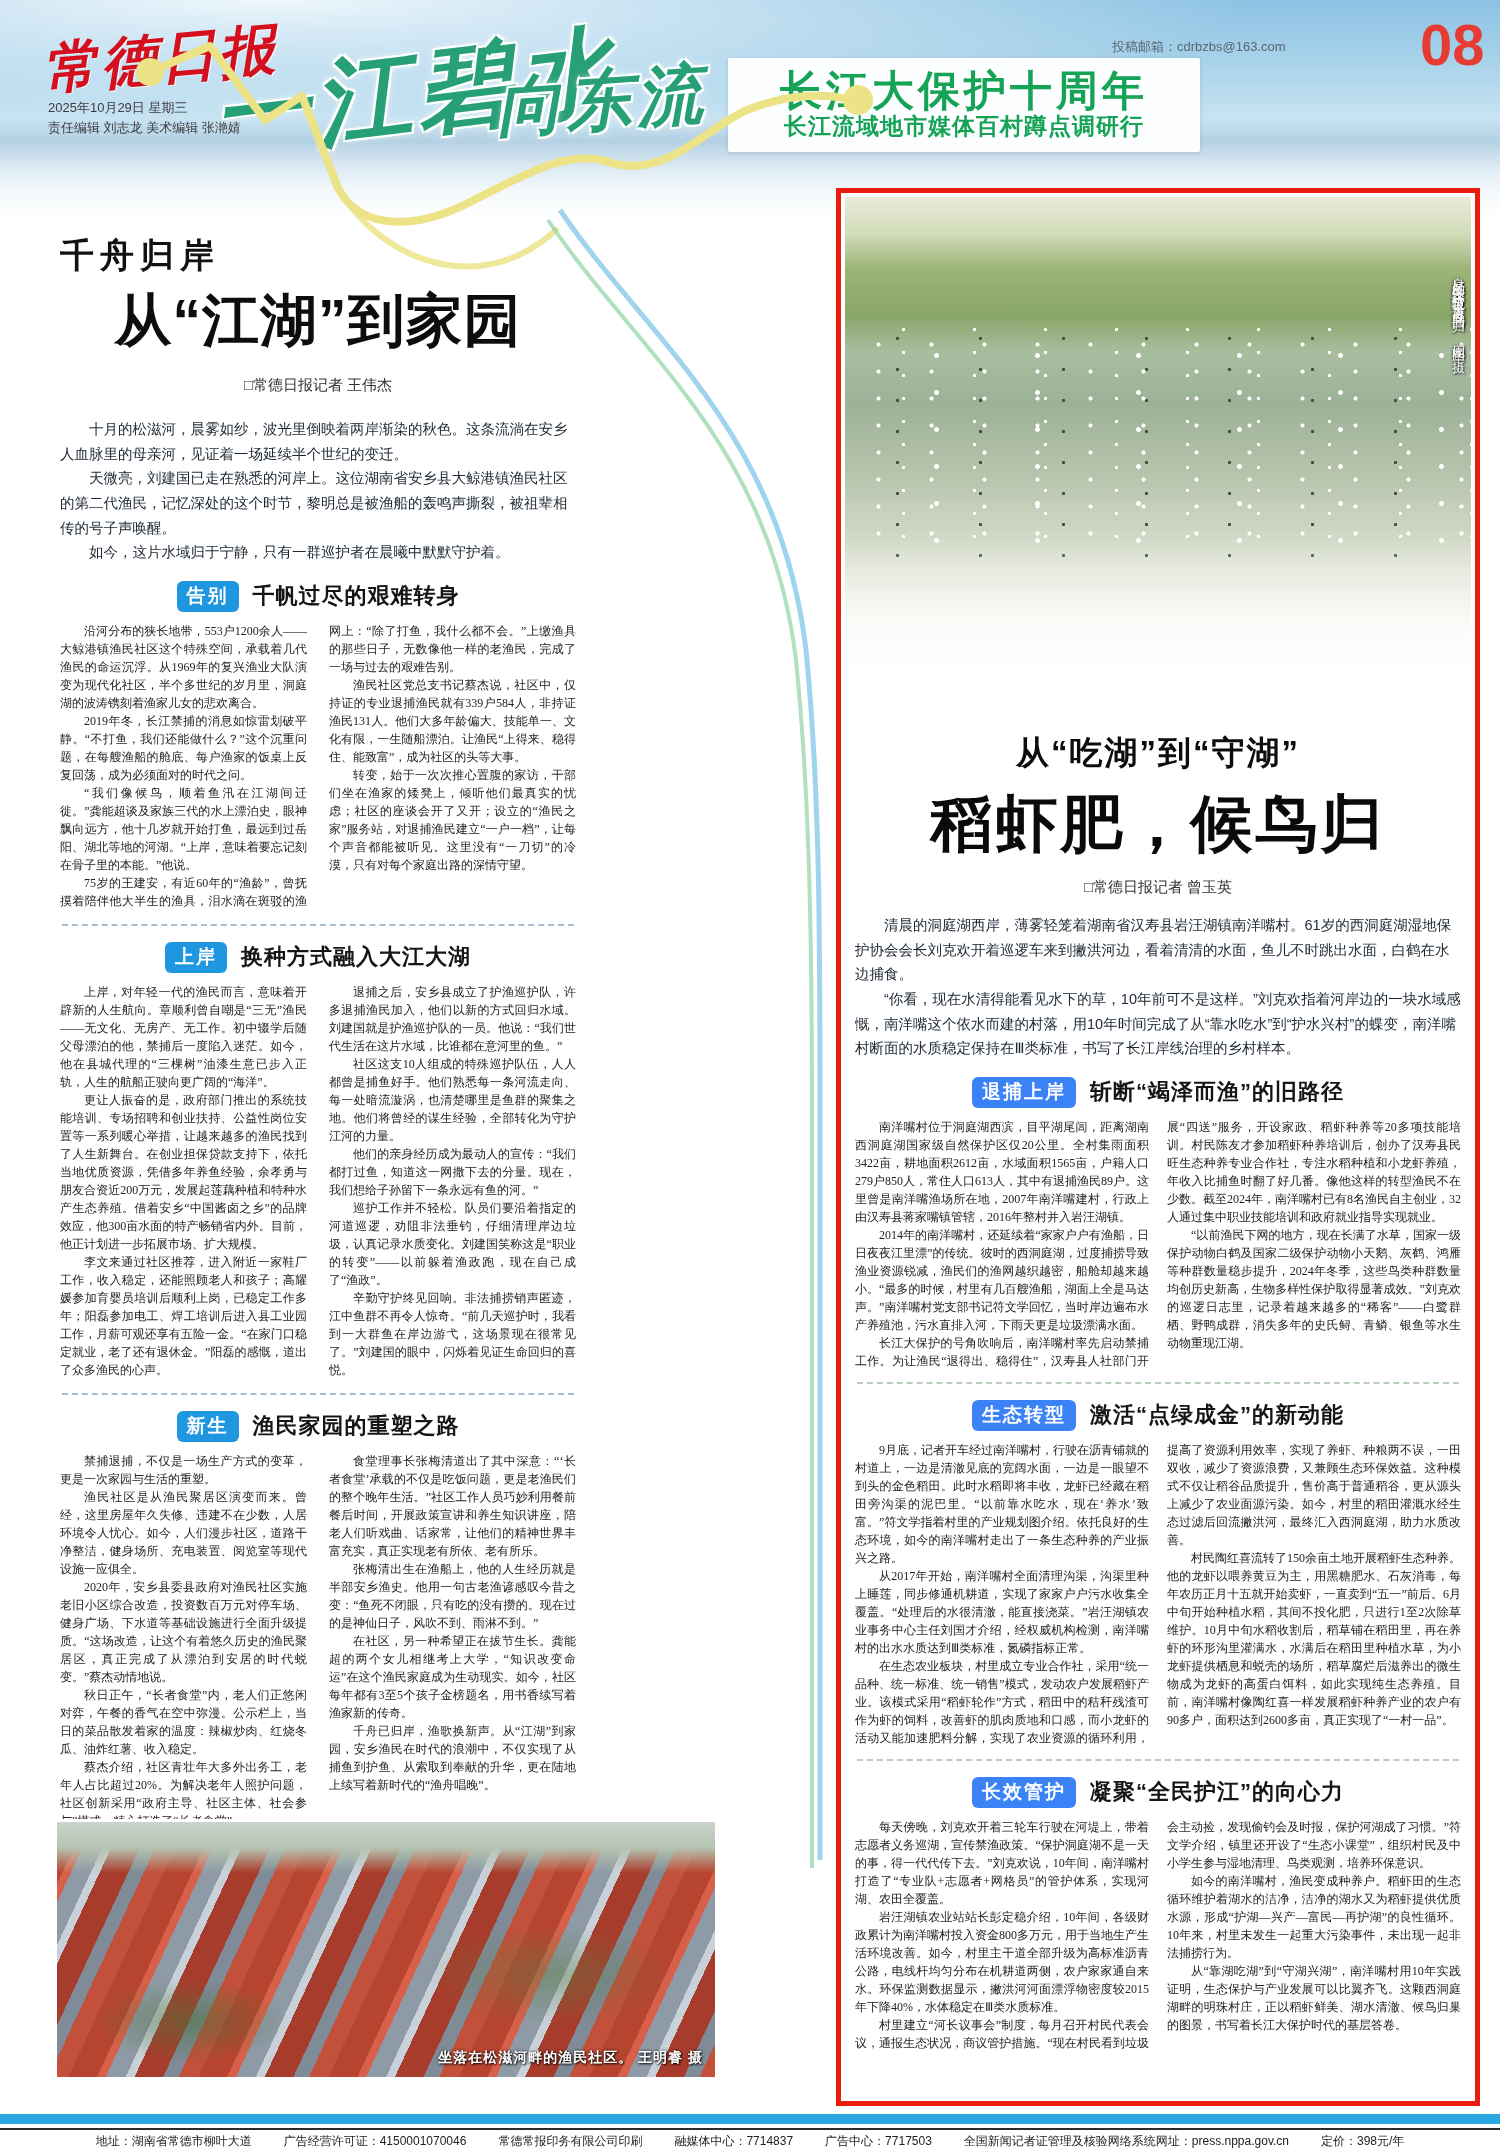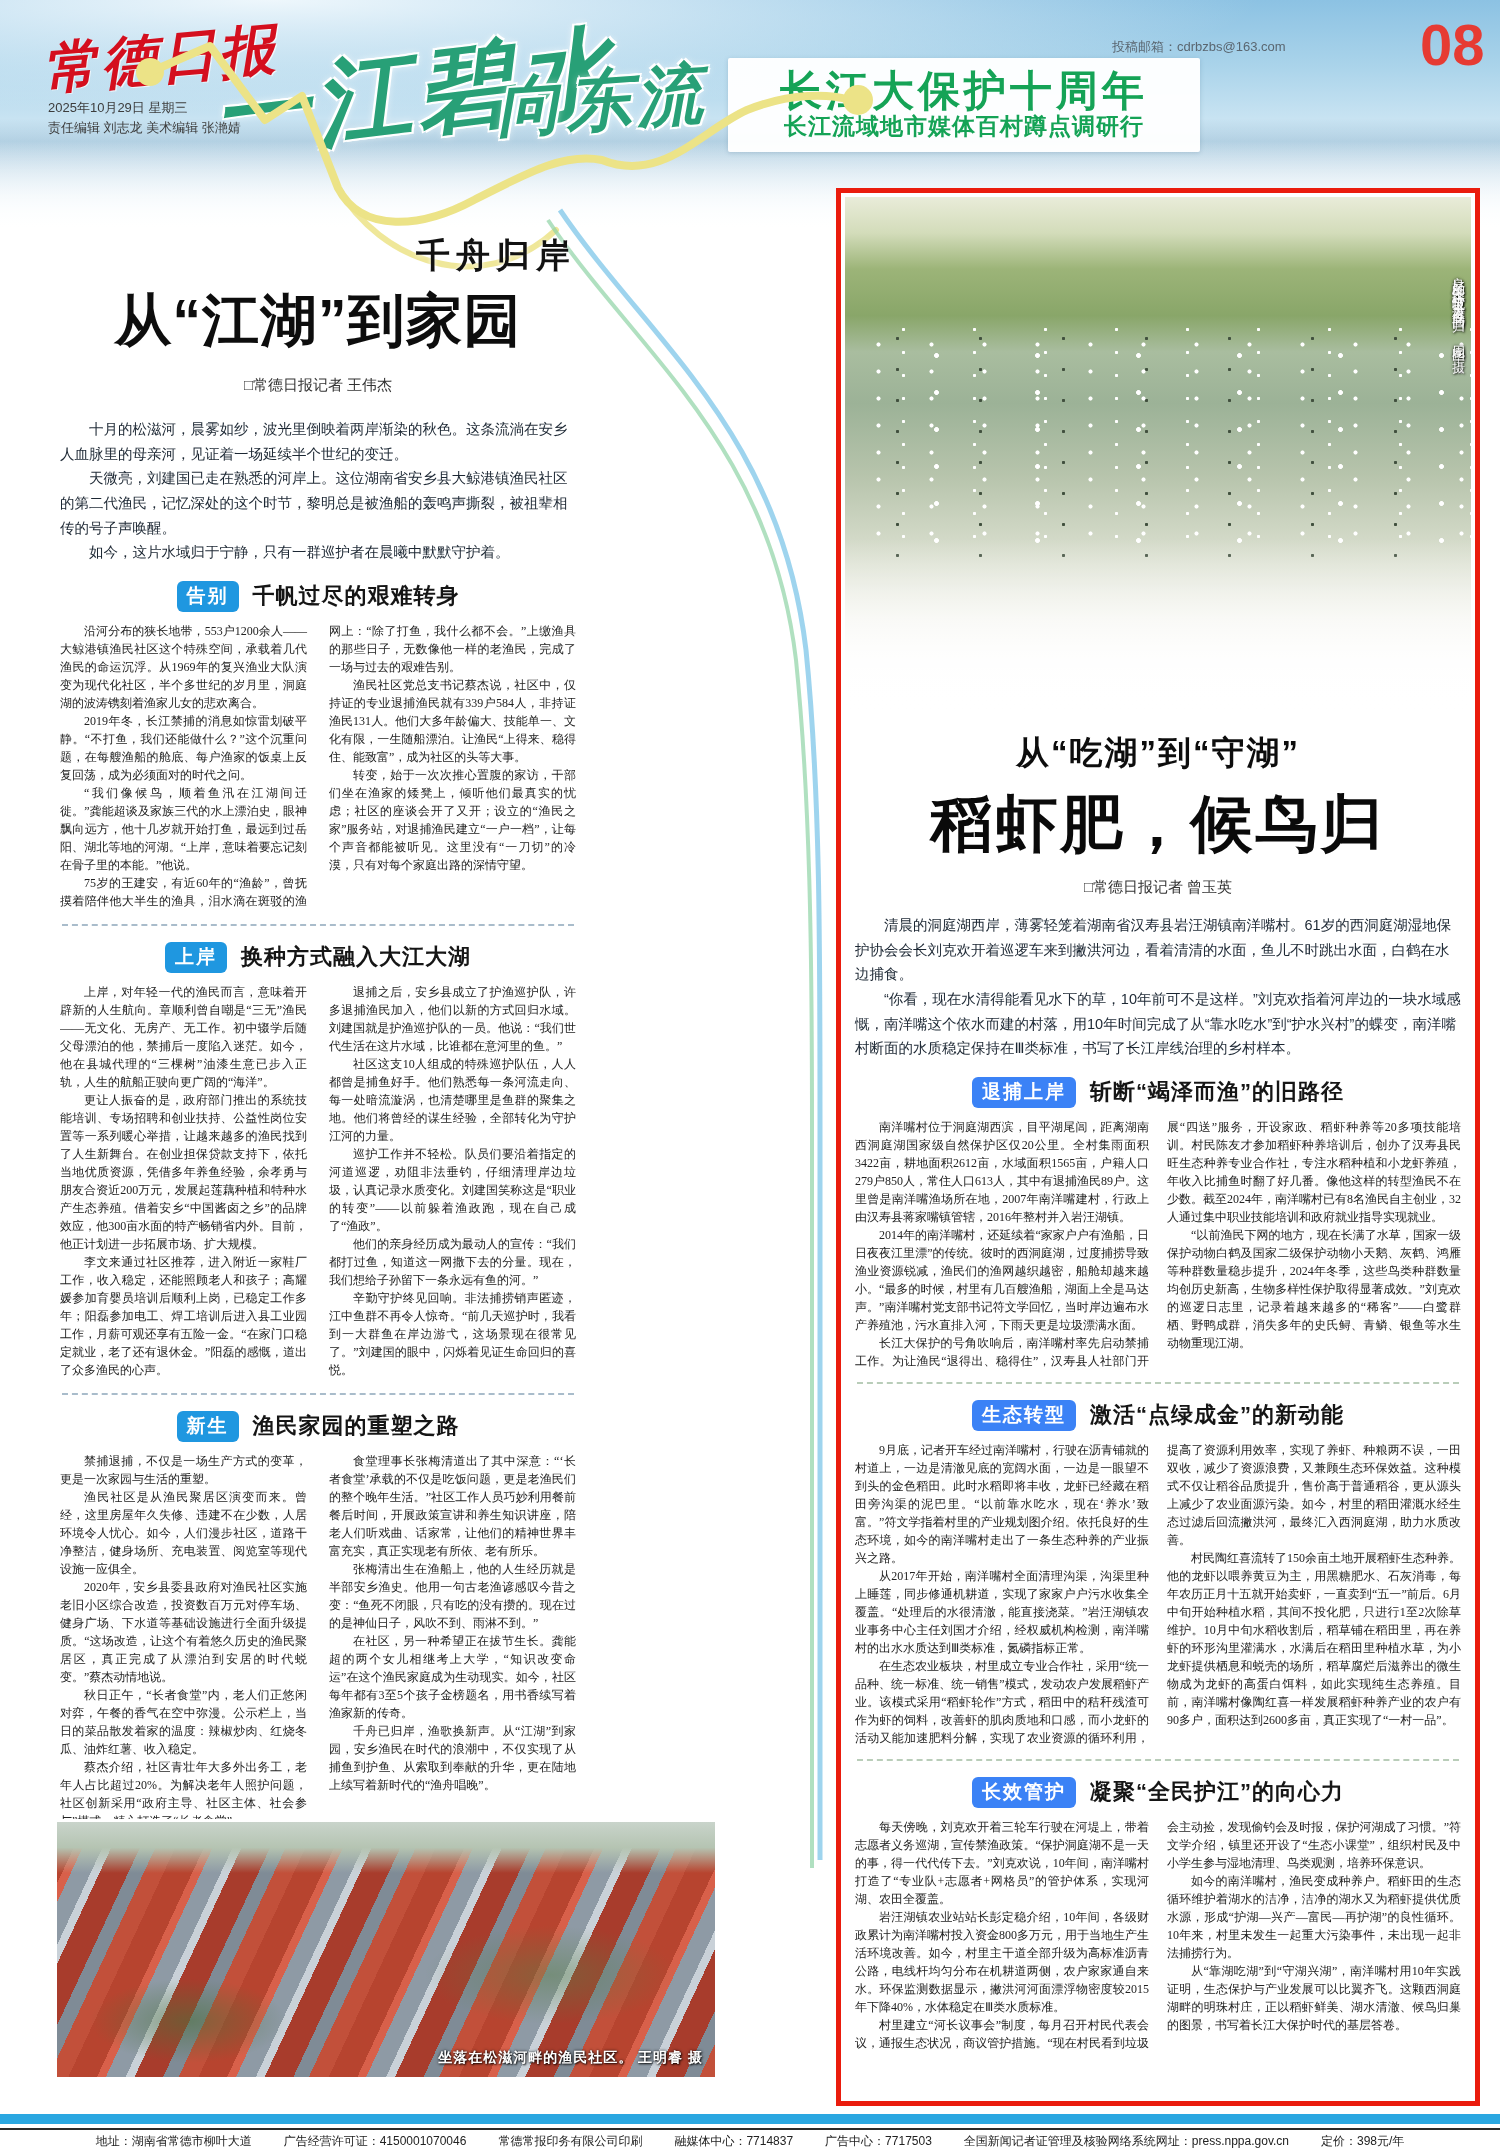--- a/index.html
+++ b/index.html
@@ -28,21 +28,21 @@
     color:#15a356;letter-spacing:4px;line-height:1;}
   .slogan-subtitle{font-family:"Liberation Sans",sans-serif;font-weight:bold;font-size:23px;
     color:#15a356;letter-spacing:1px;line-height:1.1;}
   .submit-email{position:absolute;left:1112px;top:38px;font-family:"Liberation Sans",sans-serif;
     font-size:13px;color:#5a6670;}
   .page-number{position:absolute;left:1420px;top:16px;font-family:"Liberation Sans",sans-serif;
     font-weight:bold;font-size:58px;color:#e63b33;line-height:1;}
   .deco-svg{position:absolute;left:0;top:0;pointer-events:none;}
   
   .left-article{position:absolute;left:60px;top:233px;width:516px;height:1586px;overflow:hidden;}
-  .kicker{text-align:right;font-family:"Liberation Sans",sans-serif;font-weight:bold;
+  .kicker{text-align:left;font-family:"Liberation Sans",sans-serif;font-weight:bold;
     font-size:34px;letter-spacing:6px;color:#111;text-shadow:0 0 4px #fff;}
   .headline-l{text-align:center;font-family:"Liberation Sans",sans-serif;font-weight:bold;
     font-size:57px;letter-spacing:1px;color:#0d0d0d;margin-top:4px;text-shadow:0 0 5px #fff;}
   .byline{text-align:center;font-family:"Liberation Sans",sans-serif;font-size:15px;color:#333;margin-top:16px;}
   .intro{margin-top:22px;font-family:"Liberation Sans",sans-serif;}
   .intro p{margin:0;font-size:14.5px;line-height:1.7;text-indent:2em;color:#1c2733;}
   .section-head{text-align:center;margin:16px 0 10px 0;}
   .badge{display:inline-block;font-family:"Liberation Sans",sans-serif;font-weight:bold;color:#fff;
     font-size:19px;padding:2px 10px 3px 10px;border-radius:6px;vertical-align:middle;letter-spacing:2px;}
   .badge.blue{background:#1f97e0;}
@@ -154,22 +154,22 @@
     <div class="section-head">
       <span class="badge blue">上岸</span>
       <span class="section-title">换种方式融入大江大湖</span>
     </div>
     <div class="cols">
         <p>上岸，对年轻一代的渔民而言，意味着开辟新的人生航向。章顺利曾自嘲是“三无”渔民——无文化、无房产、无工作。初中辍学后随父母漂泊的他，禁捕后一度陷入迷茫。如今，他在县城代理的“三棵树”油漆生意已步入正轨，人生的航船正驶向更广阔的“海洋”。</p>
         <p>更让人振奋的是，政府部门推出的系统技能培训、专场招聘和创业扶持、公益性岗位安置等一系列暖心举措，让越来越多的渔民找到了人生新舞台。在创业担保贷款支持下，依托当地优质资源，凭借多年养鱼经验，余孝勇与朋友合资近200万元，发展起莲藕种植和特种水产生态养殖。借着安乡“中国酱卤之乡”的品牌效应，他300亩水面的特产畅销省内外。目前，他正计划进一步拓展市场、扩大规模。</p>
         <p>李文来通过社区推荐，进入附近一家鞋厂工作，收入稳定，还能照顾老人和孩子；高耀媛参加育婴员培训后顺利上岗，已稳定工作多年；阳磊参加电工、焊工培训后进入县工业园工作，月薪可观还享有五险一金。“在家门口稳定就业，老了还有退休金。”阳磊的感慨，道出了众多渔民的心声。</p>
         <p>退捕之后，安乡县成立了护渔巡护队，许多退捕渔民加入，他们以新的方式回归水域。刘建国就是护渔巡护队的一员。他说：“我们世代生活在这片水域，比谁都在意河里的鱼。”</p>
         <p>社区这支10人组成的特殊巡护队伍，人人都曾是捕鱼好手。他们熟悉每一条河流走向、每一处暗流漩涡，也清楚哪里是鱼群的聚集之地。他们将曾经的谋生经验，全部转化为守护江河的力量。</p>
+        <p>他们的亲身经历成为最动人的宣传：“我们都打过鱼，知道这一网撒下去的分量。现在，我们想给子孙留下一条永远有鱼的河。”</p>
         <p>巡护工作并不轻松。队员们要沿着指定的河道巡逻，劝阻非法垂钓，仔细清理岸边垃圾，认真记录水质变化。刘建国笑称这是“职业的转变”——以前躲着渔政跑，现在自己成了“渔政”。</p>
-        <p>他们的亲身经历成为最动人的宣传：“我们都打过鱼，知道这一网撒下去的分量。现在，我们想给子孙留下一条永远有鱼的河。”</p>
         <p>辛勤守护终见回响。非法捕捞销声匿迹，江中鱼群不再令人惊奇。“前几天巡护时，我看到一大群鱼在岸边游弋，这场景现在很常见了。”刘建国的眼中，闪烁着见证生命回归的喜悦。</p>
       </div>
 
     <hr class="dashed">
 
     <div class="section-head">
       <span class="badge blue">新生</span>
       <span class="section-title">渔民家园的重塑之路</span>
     </div>
     <div class="cols">

